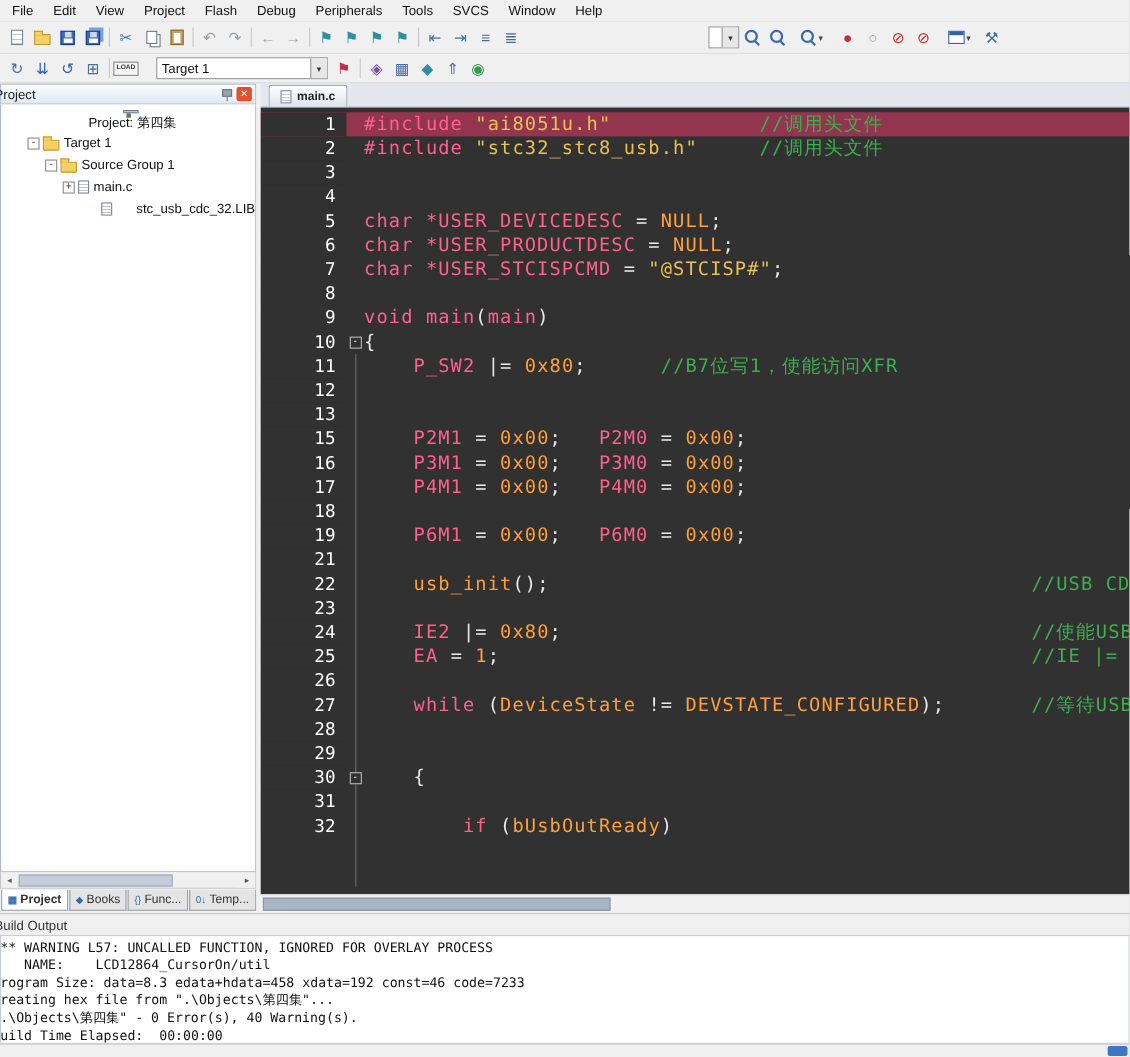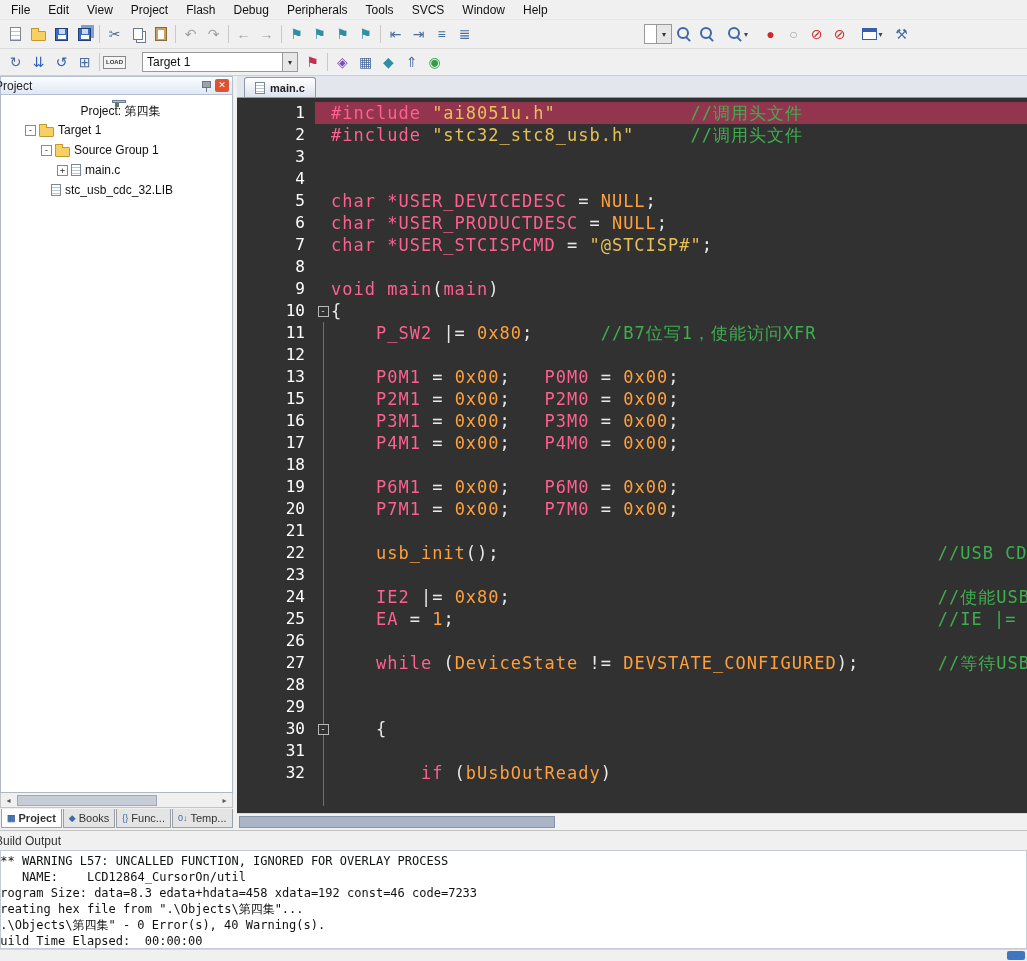--- a/index.html
+++ b/index.html
@@ -288,21 +288,21 @@
           <div class="trow" style="padding-left: 40px;">
             <span class="exp">-</span>
             <span class="mi mi-folder"></span>
             <span>Source Group 1</span>
           </div>
           <div class="trow" style="padding-left: 56px;">
             <span class="exp">+</span>
             <span class="mi mi-pagesm"></span>
             <span>main.c</span>
           </div>
-          <div class="trow" style="padding-left: 36px;">
+          <div class="trow" style="padding-left: 60px; justify-content: space-between;">
             <span class="exp hiddenbox">-</span>
             <span class="mi mi-pagesm"></span>
             <span>stc_usb_cdc_32.LIB</span>
           </div>
         </div>
       <div class="tree-hscroll">
         <span class="sbtn">◂</span>
         <span class="sthumb"></span>
         <span class="sspace"></span>
         <span class="sbtn">▸</span>
@@ -397,21 +397,20 @@
               <pre class="lcode"><span class="tk-w">    </span><span class="tk-k">P_SW2</span><span class="tk-w"> |= </span><span class="tk-o">0x80</span><span class="tk-w">;      </span><span class="tk-c">//B7位写1，使能访问XFR</span></pre>
             </div>
             <div class="eline">
               <span class="lnum">12</span>
               <span class="lfold"></span>
               <pre class="lcode"></pre>
             </div>
             <div class="eline">
               <span class="lnum">13</span>
               <span class="lfold"></span>
-              <pre class="lcode"><span class="tk-w">    </span><span class="tk-k">P0M1</span><span class="tk-w"> = </span><span class="tk-o">0x00</span><span class="tk-w">;   </span><span class="tk-k">P0M0</span><span class="tk-w"> = </span><span class="tk-o">0x00</span><span class="tk-w">;</span></pre>
             </div>
             <div class="eline">
               <span class="lnum">15</span>
               <span class="lfold"></span>
               <pre class="lcode"><span class="tk-w">    </span><span class="tk-k">P2M1</span><span class="tk-w"> = </span><span class="tk-o">0x00</span><span class="tk-w">;   </span><span class="tk-k">P2M0</span><span class="tk-w"> = </span><span class="tk-o">0x00</span><span class="tk-w">;</span></pre>
             </div>
             <div class="eline">
               <span class="lnum">16</span>
               <span class="lfold"></span>
               <pre class="lcode"><span class="tk-w">    </span><span class="tk-k">P3M1</span><span class="tk-w"> = </span><span class="tk-o">0x00</span><span class="tk-w">;   </span><span class="tk-k">P3M0</span><span class="tk-w"> = </span><span class="tk-o">0x00</span><span class="tk-w">;</span></pre>
@@ -422,25 +421,20 @@
               <pre class="lcode"><span class="tk-w">    </span><span class="tk-k">P4M1</span><span class="tk-w"> = </span><span class="tk-o">0x00</span><span class="tk-w">;   </span><span class="tk-k">P4M0</span><span class="tk-w"> = </span><span class="tk-o">0x00</span><span class="tk-w">;</span></pre>
             </div>
             <div class="eline">
               <span class="lnum">18</span>
               <span class="lfold"></span>
             </div>
             <div class="eline">
               <span class="lnum">19</span>
               <span class="lfold"></span>
               <pre class="lcode"><span class="tk-w">    </span><span class="tk-k">P6M1</span><span class="tk-w"> = </span><span class="tk-o">0x00</span><span class="tk-w">;   </span><span class="tk-k">P6M0</span><span class="tk-w"> = </span><span class="tk-o">0x00</span><span class="tk-w">;</span></pre>
-            </div>
-            <div class="eline">
-              <span class="lnum">20</span>
-              <span class="lfold"></span>
-              <pre class="lcode"><span class="tk-w">    </span><span class="tk-k">P7M1</span><span class="tk-w"> = </span><span class="tk-o">0x00</span><span class="tk-w">;   </span><span class="tk-k">P7M0</span><span class="tk-w"> = </span><span class="tk-o">0x00</span><span class="tk-w">;</span></pre>
             </div>
             <div class="eline">
               <span class="lnum">21</span>
               <span class="lfold"></span>
               <pre class="lcode"></pre>
             </div>
             <div class="eline">
               <span class="lnum">22</span>
               <span class="lfold"></span>
               <pre class="lcode"><span class="tk-w">    </span><span class="tk-o">usb_init</span><span class="tk-w">();                                       </span><span class="tk-c">//USB CDC 接</span></pre>

